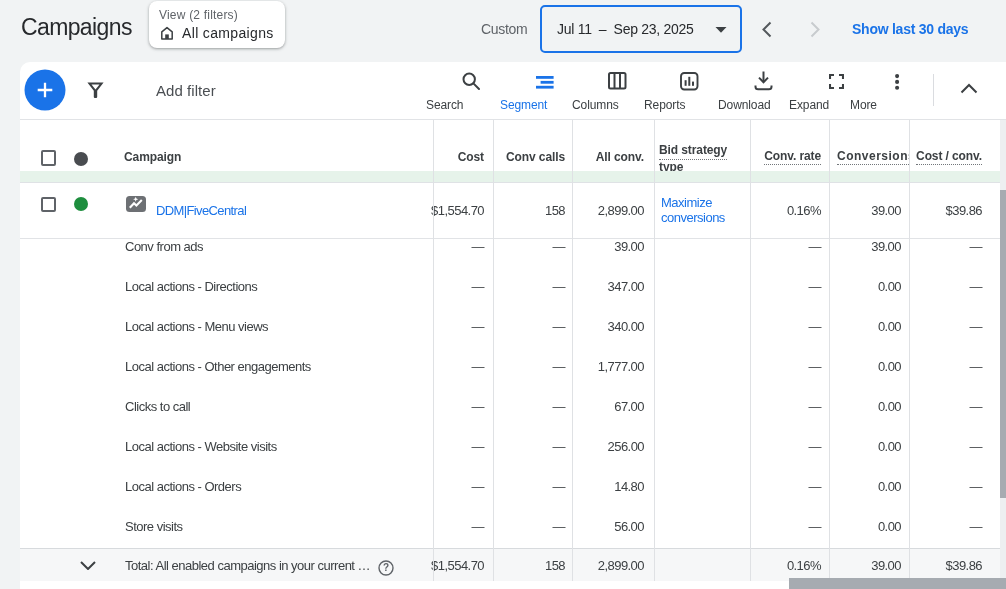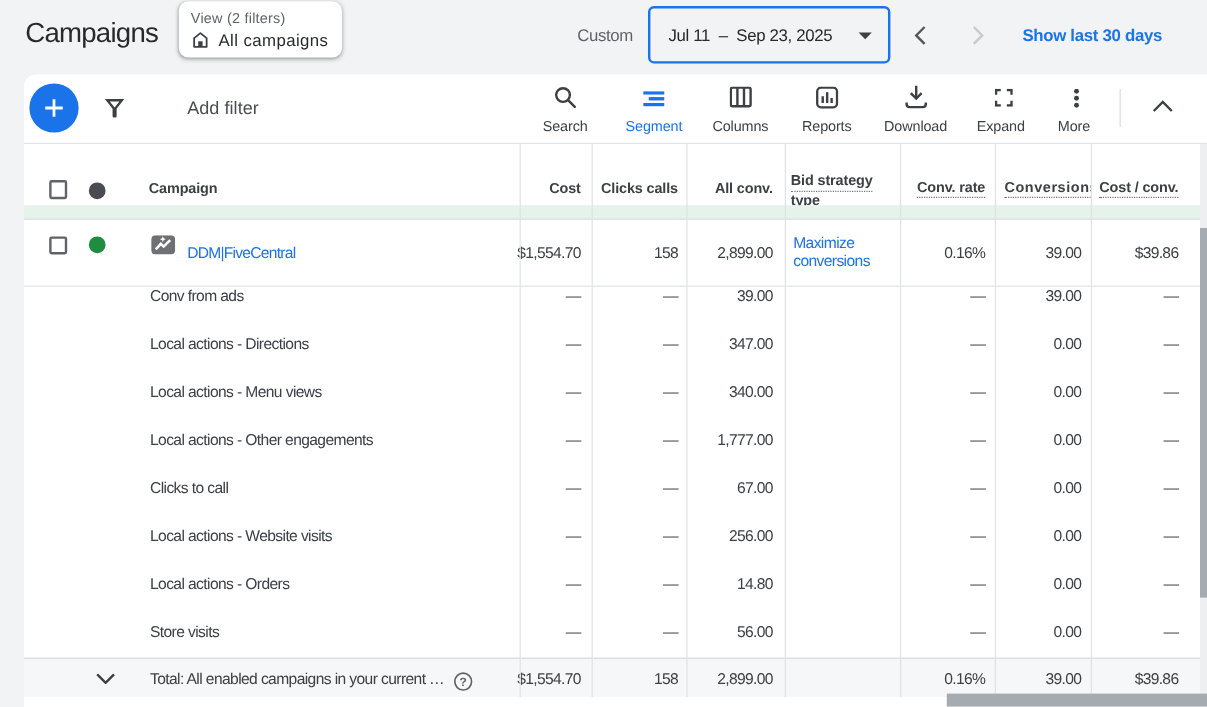--- a/index.html
+++ b/index.html
@@ -9,21 +9,21 @@
 .title{left:21px;top:14px;font-size:23px;color:#27292c;letter-spacing:-.62px}
 .viewcard{left:149px;top:1px;width:136px;height:47px;background:#fff;border-radius:8px;box-shadow:0 1px 2px rgba(60,64,67,.3),0 1px 3px 1px rgba(60,64,67,.15)}
 .viewline1{left:159px;top:8px;font-size:12px;color:#5f6368;letter-spacing:.2px}
 .viewline2{left:182px;top:25px;font-size:14px;color:#27292c;letter-spacing:.35px}
 .customlbl{left:481px;top:21px;font-size:14px;color:#5f6368;letter-spacing:-.3px}
 .datebox{left:540px;top:5px;width:202px;height:48px;border:2px solid #1a73e8;border-radius:5px;background:#f1f3f4}
 .datetxt{left:557px;top:21px;font-size:14px;color:#27292c;letter-spacing:-.28px}
 .show30{left:852px;top:21px;font-size:14px;color:#1a73e8;font-weight:bold;letter-spacing:-.25px}
 .card{left:20px;top:62px;width:986px;height:527px;background:#fff;border-top-left-radius:10px}
 .addfilter{left:156px;top:82px;font-size:15px;color:#4a4e52;letter-spacing:.05px}
-.iconlbl{top:98px;width:90px;text-align:center;font-size:12px;color:#3c4043;letter-spacing:-.1px}
+.iconlbl{top:98px;width:90px;text-align:left;font-size:12px;color:#3c4043;letter-spacing:-.1px}
 .iconlbl.sel{color:#1a73e8}
 .tbar-border{left:20px;top:119px;width:986px;height:1px;background:#e1e3e6}
 .tbl{left:20px;top:120px;width:986px;height:461px;background:#fff}
 .vline{position:absolute;top:0;width:1px;height:461px;background:#dfe1e4}
 .hdr{position:absolute;left:0;top:12px;width:986px;height:51px;border-bottom:2px solid #c2c5c8;font-size:12px;font-weight:bold;color:#3c4043;letter-spacing:-.1px}
 .hdr .cell,.hdr .cL{top:.5px}
 .greenband{position:absolute;left:0;top:51px;width:986px;height:12px;background:#e6f3ea;border-bottom:1px solid #dfe2e5}
 .row{position:absolute;left:0;width:986px;font-size:13px;color:#3c4043;letter-spacing:-.15px}
 .row .cL{letter-spacing:-.5px}
 .row .cell{letter-spacing:-.55px}
@@ -121,21 +121,21 @@
   </svg>
 
 <div class="abs tbar-border"></div>
 
 <div class="abs tbl">
 <div class="hdr">
   <div style="position:absolute;left:20.5px;top:18px;width:15.5px;height:15.5px;border:2px solid #5f6368;border-radius:2px"></div>
   <div style="position:absolute;left:54px;top:19.8px;width:14px;height:14px;border-radius:50%;background:#494c50"></div>
   <div class="cL" style="left:104px">Campaign</div>
   <div class="cell c1">Cost</div>
-  <div class="cell c2">Clicks calls</div>
+  <div class="cell c2">Conv calls</div>
   <div class="cell c3">All conv.</div>
   <div class="cL" style="left:639px;line-height:14.5px;display:block;top:11px;height:auto"><span class="dotted" style="display:inline-block">Bid strategy</span><br><span class="dotted" style="display:inline-block">type</span></div>
   <div class="cell c5">
         <span class="dotted">Conv. rate</span>
       </div>
   <div class="cL" style="left:817px;width:72px;overflow:hidden">
         <span class="dotted" style="letter-spacing:.5px">Conversions</span>
       </div>
   <div class="cell c7">
         <span class="dotted">Cost / conv.</span>

